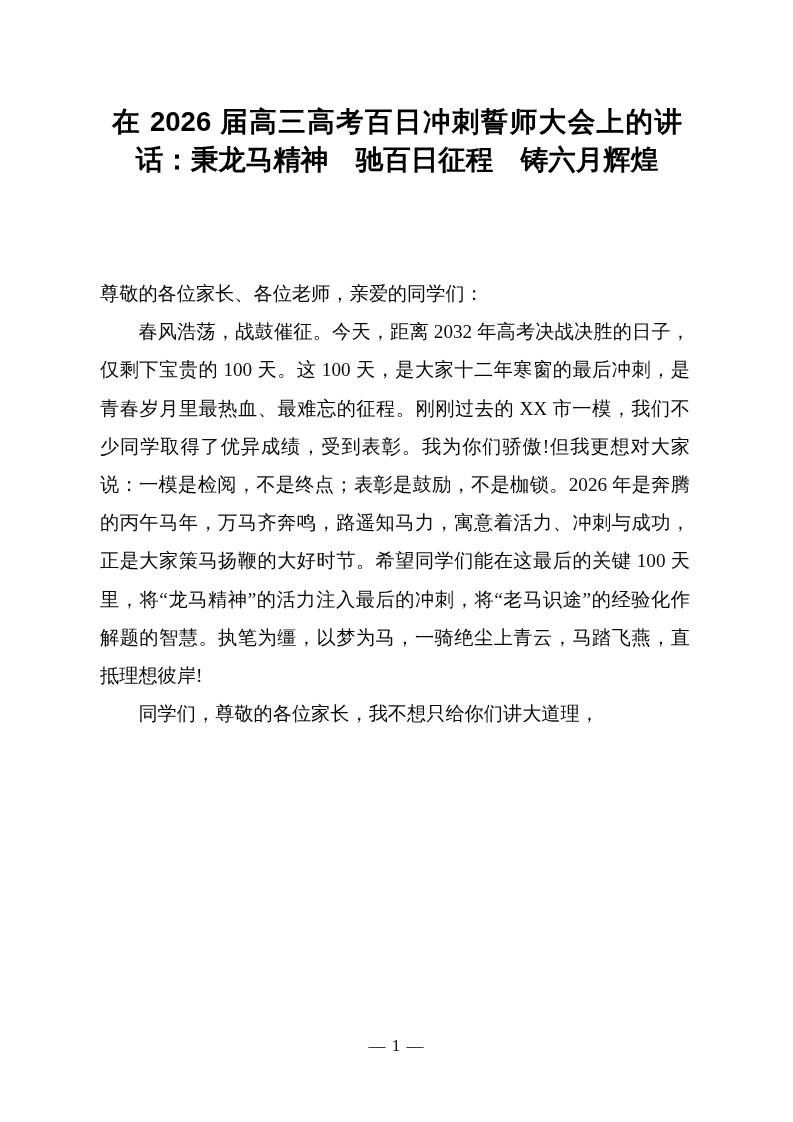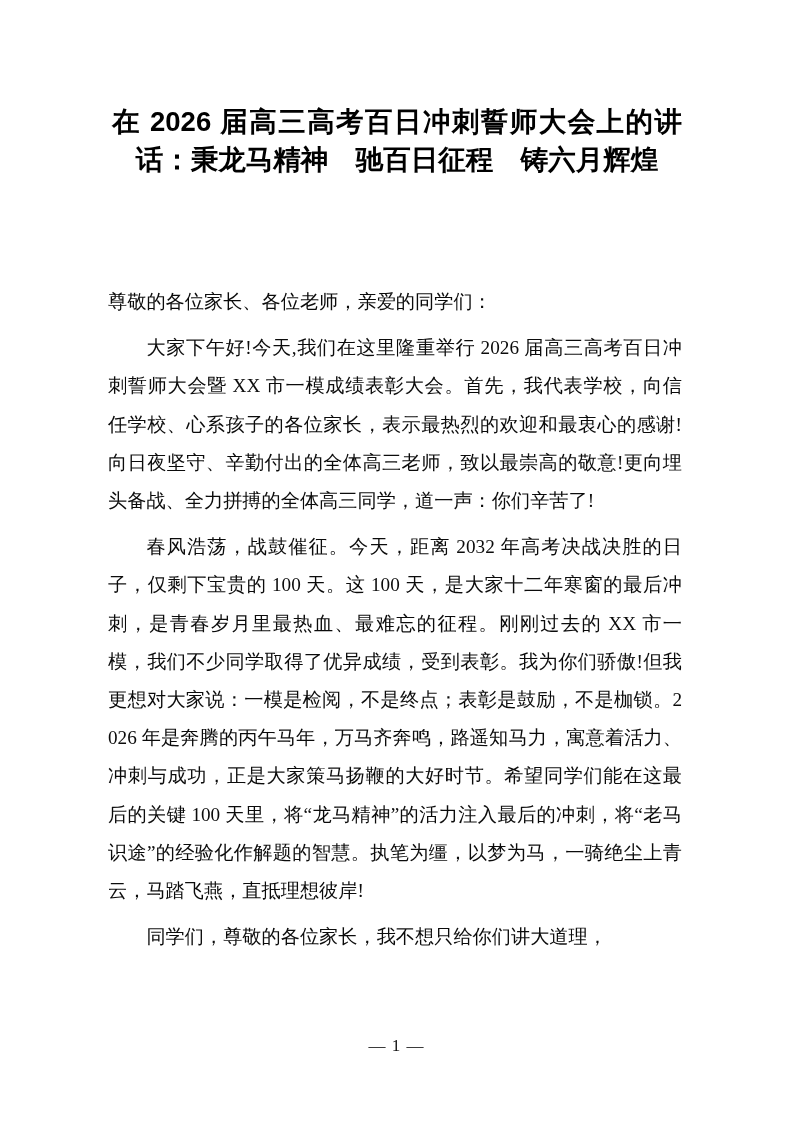--- a/index.html
+++ b/index.html
@@ -51,21 +51,21 @@
     width: 590px;
   }
 
   .para {
     font-family: "Liberation Serif", "DejaVu Serif", serif;
     font-size: 19.2px;
     line-height: 38.2px;
     text-align: justify;
     text-justify: inter-ideograph;
     color: #0b0b0b;
-    margin: 8px;
+    margin: 0;
     word-break: break-all;
     white-space: pre-wrap;
   }
 
   .para.indent {
     text-indent: 2em;
   }
 
   
   .page-footer {
@@ -83,20 +83,19 @@
 </style>
 </head>
 <body>
 
 <div class="page">
 
   <div class="doc-title">在 2026 届高三高考百日冲刺誓师大会上的讲话：秉龙马精神　驰百日征程　铸六月辉煌</div>
 
   <div class="body-block">
     <p class="para">尊敬的各位家长、各位老师，亲爱的同学们：</p>
-    <p class="para indent">大家下午好!今天,我们在这里隆重举行 2026 届高三高考百日冲刺誓师大会暨 XX 市一模成绩表彰大会。首先，我代表学校，向信任学校、心系孩子的各位家长，表示最热烈的欢迎和最衷心的感谢!向日夜坚守、辛勤付出的全体高三老师，致以最崇高的敬意!更向埋头备战、全力拼搏的全体高三同学，道一声：你们辛苦了!</p>
     <p class="para indent">春风浩荡，战鼓催征。今天，距离 2032 年高考决战决胜的日子，仅剩下宝贵的 100 天。这 100 天，是大家十二年寒窗的最后冲刺，是青春岁月里最热血、最难忘的征程。刚刚过去的 XX 市一模，我们不少同学取得了优异成绩，受到表彰。我为你们骄傲!但我更想对大家说：一模是检阅，不是终点；表彰是鼓励，不是枷锁。2026 年是奔腾的丙午马年，万马齐奔鸣，路遥知马力，寓意着活力、冲刺与成功，正是大家策马扬鞭的大好时节。希望同学们能在这最后的关键 100 天里，将“龙马精神”的活力注入最后的冲刺，将“老马识途”的经验化作解题的智慧。执笔为缰，以梦为马，一骑绝尘上青云，马踏飞燕，直抵理想彼岸!</p>
     <p class="para indent">同学们，尊敬的各位家长，我不想只给你们讲大道理，</p>
   </div>
 
   <div class="page-footer">— 1 —</div>
 
 </div>
 
 </body></html>

